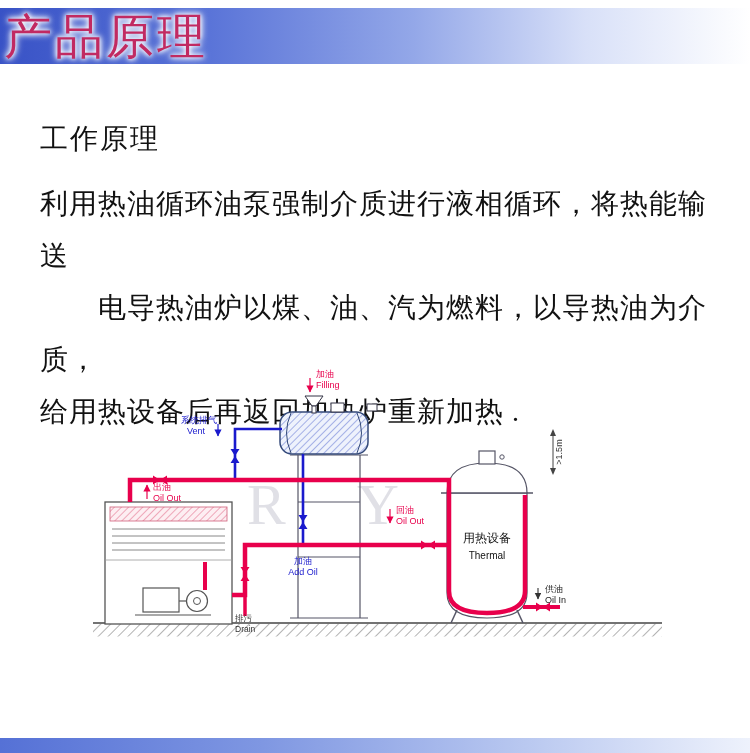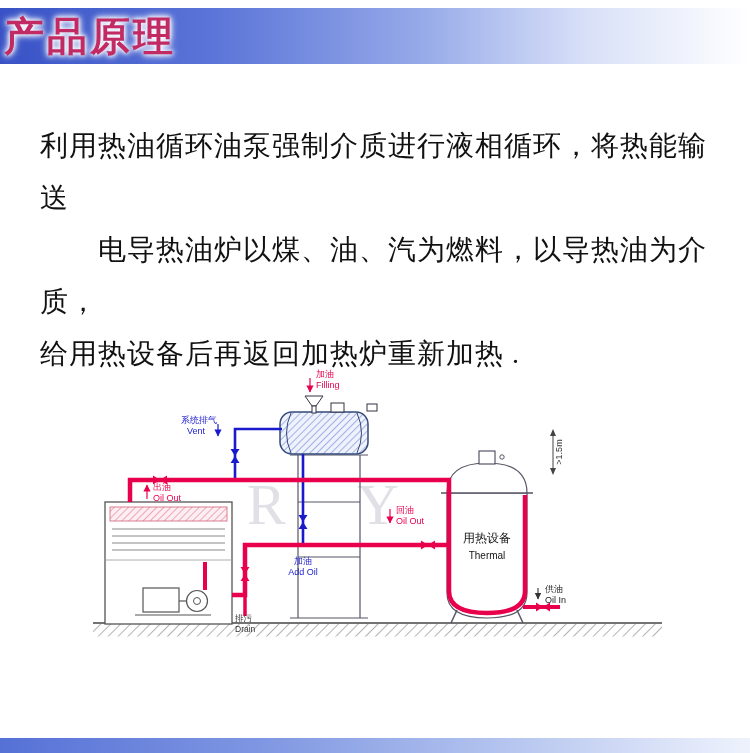--- a/index.html
+++ b/index.html
@@ -6,21 +6,21 @@
   body{
     width:750px;height:753px;position:relative;background:#fff;overflow:hidden;
     font-family:"Liberation Serif","DejaVu Serif",serif;
   }
   .banner{
     position:absolute;top:8px;left:0;width:750px;height:56px;
     background:linear-gradient(90deg,#3852c6 0%,#5a74d8 28%,#93a7e8 55%,#d8e0f8 78%,#ffffff 100%);
   }
   .banner-title{
     position:absolute;left:4px;top:0;height:56px;line-height:58px;
-    font-size:40px;font-weight:bold;letter-spacing:3px;color:#c12a62;
+    font-size:48px;font-weight:normal;letter-spacing:3px;color:#c12a62;
     text-shadow:0 0 4px #fff,0 0 6px #fff,0 0 8px #fff;
     font-family:"Liberation Serif","DejaVu Serif",serif;
   }
   .content{position:absolute;top:120px;left:40px;width:680px;color:#111;}
   .heading{font-size:28px;letter-spacing:2px;margin:0 0 20px 0;}
   .para{font-size:28px;line-height:52px;margin:0;letter-spacing:1px;}
   .diagram{position:absolute;left:85px;top:352px;width:585px;height:300px;}
   .footer-bar{
     position:absolute;left:0;bottom:0;width:750px;height:15px;
     background:linear-gradient(90deg,#5571d6 0%,#7f97e2 35%,#b9c8f0 70%,#eef2fc 100%);
@@ -29,20 +29,21 @@
   .wm{font-family:"Liberation Serif","DejaVu Serif",serif;}
 </style>
 </head>
 <body>
 
 <div class="banner">
   <div class="banner-title">产品原理</div>
 </div>
 
 <div class="content">
+  <div class="heading">工作原理</div>
   <p class="para">利用热油循环油泵强制介质进行液相循环，将热能输送</p>
   <p class="para">　　电导热油炉以煤、油、汽为燃料，以导热油为介质，</p>
   <p class="para">给用热设备后再返回加热炉重新加热 .</p>
 </div>
 
 <div class="diagram">
 <svg width="585" height="300" viewBox="0 0 585 300">
   <defs>
     <pattern id="hatchBlue" patternUnits="userSpaceOnUse" width="5" height="5" patternTransform="rotate(45)">
       <rect width="5" height="5" fill="#eef2fc"></rect>

